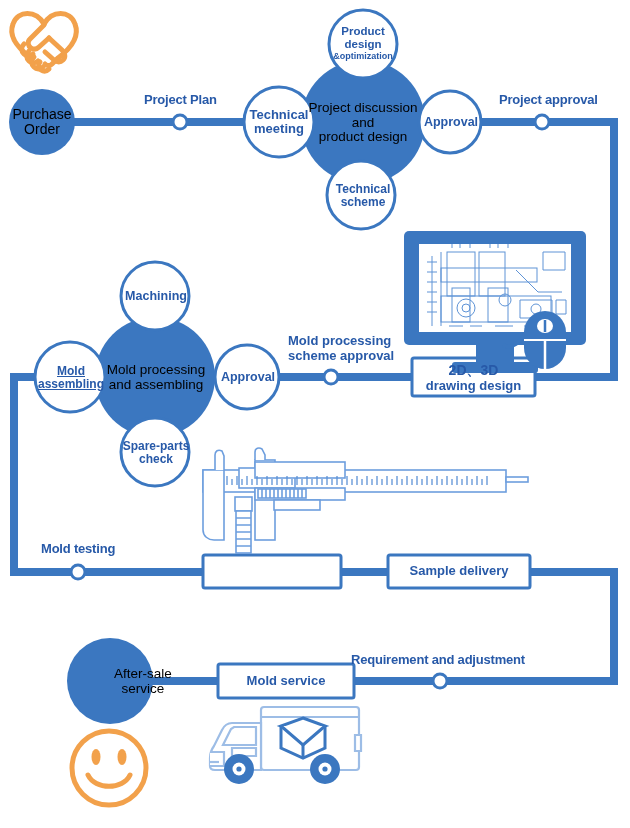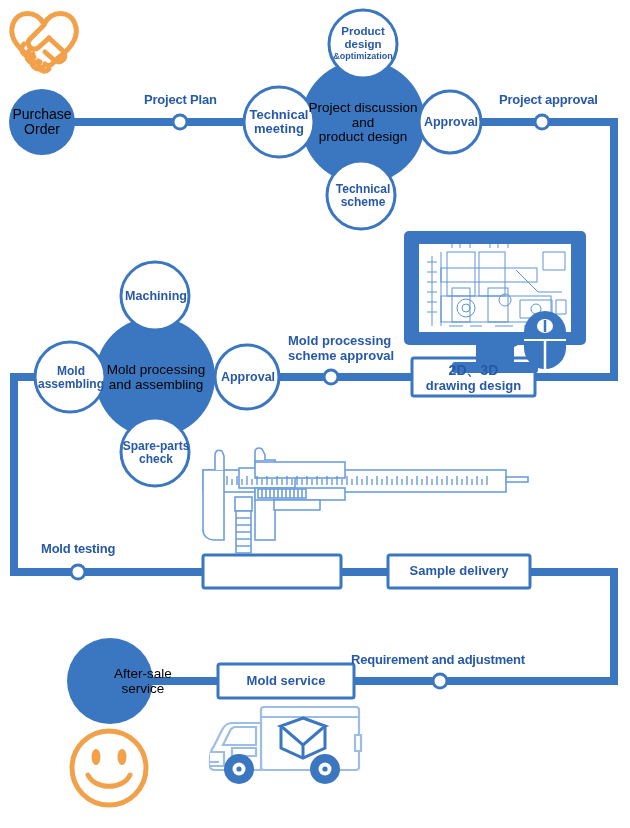--- a/index.html
+++ b/index.html
@@ -231,21 +231,21 @@
     <div style="font-size:11.5px;">design</div>
     <div style="font-size:9.5px;transform:scaleX(0.95);">&amp;optimization</div>
   </div>
 
   <div class="node-txt on-white" style="left:328px;top:176px;width:70px;height:40px;font-size:12px;">Technical<br>scheme</div>
 
   <div class="node-txt on-white" style="left:420px;top:112px;width:62px;height:22px;font-size:12.5px;">Approval</div>
 
   <div class="node-txt on-white" style="left:120px;top:286px;width:72px;height:22px;font-size:12.5px;">Machining</div>
 
-  <div class="node-txt on-white" style="left:35px;top:357px;width:72px;height:42px;font-size:12px;">Mold<br>assembling</div>
+  <div class="node-txt on-white" style="left:35px;top:357px;width:72px;height:42px;font-size:12px;text-decoration:underline;">Mold<br>assembling</div>
 
   <div class="node-txt on-blue" style="left:96px;top:357px;width:120px;height:42px;font-size:13.5px;">Mold processing<br>and assembling</div>
 
   <div class="node-txt on-white" style="left:117px;top:432px;width:78px;height:42px;font-size:12px;">Spare-parts<br>check</div>
 
   <div class="node-txt on-white" style="left:218px;top:367px;width:60px;height:22px;font-size:12.5px;">Approval</div>
 
   <div class="node-txt on-blue" style="left:69px;top:660px;width:84px;height:44px;font-size:13.5px;padding-left:32px;">After-sale<br>service</div>
 
   <div style="position:absolute;left:412px;top:362px;width:123px;height:32px;display:flex;

